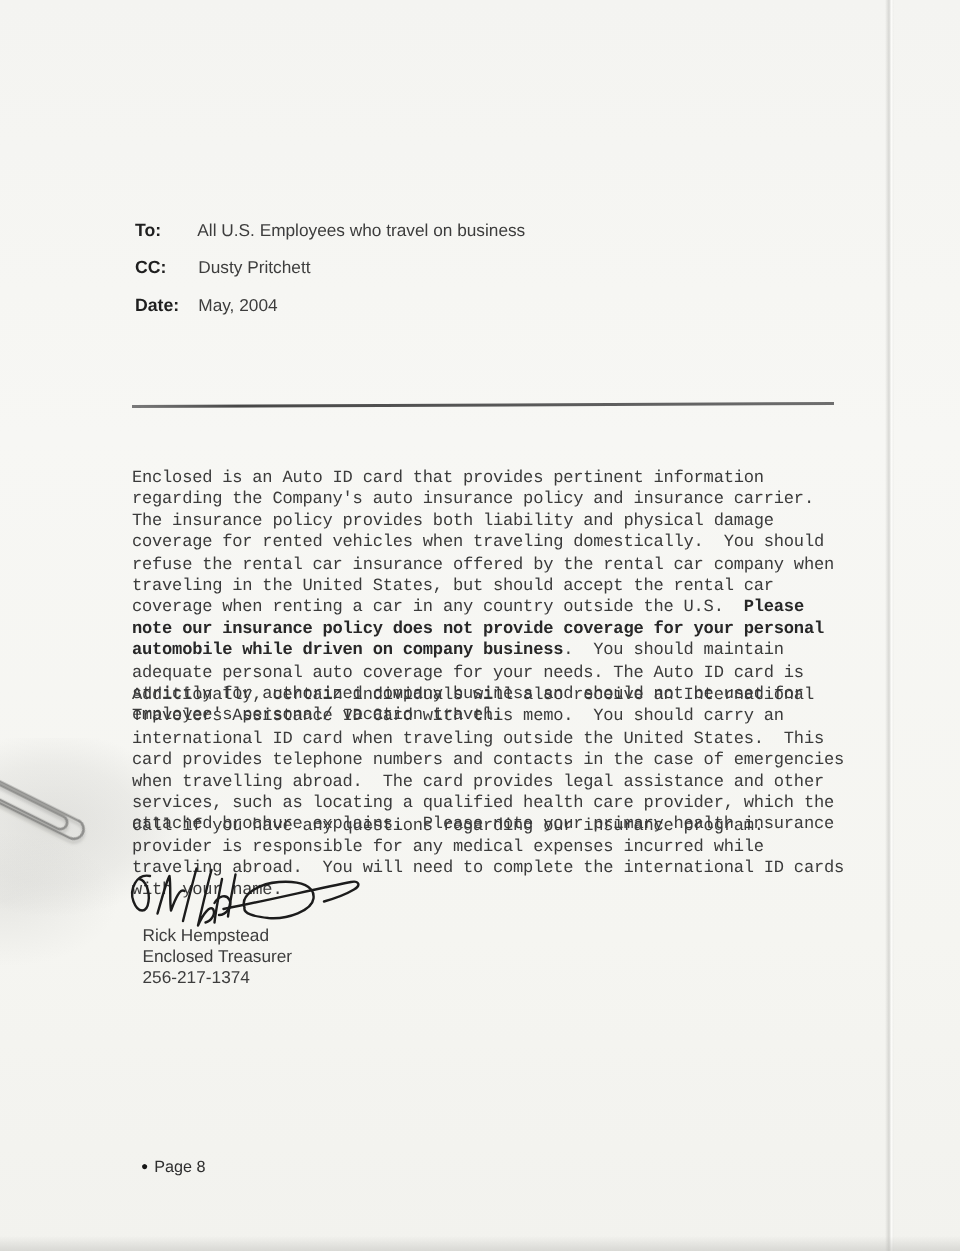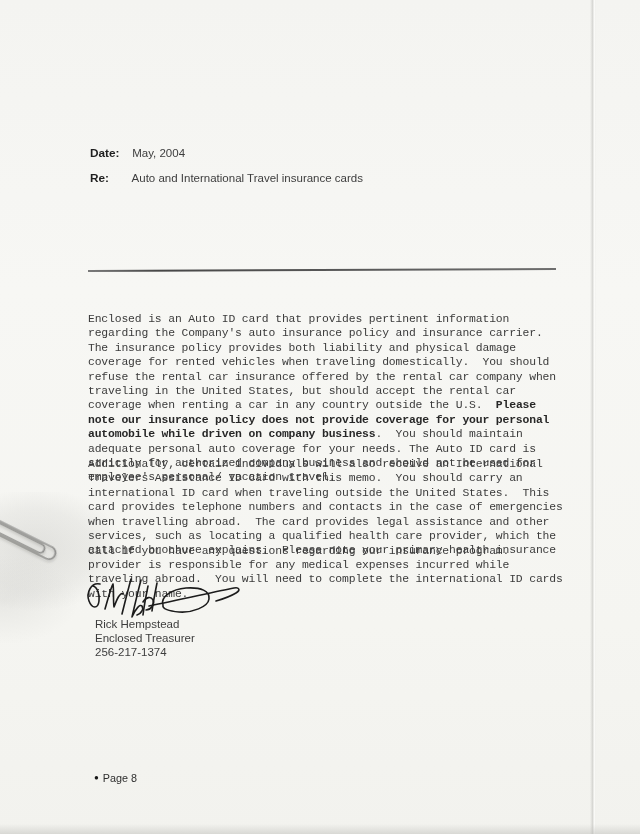--- a/index.html
+++ b/index.html
@@ -89,26 +89,30 @@
 
   <div class="paperclip">
     <svg width="120" height="22" viewBox="0 0 120 22">
       <path d="M1,5 H92 A6.5,6.5 0 0 1 92,18 H18 A5.5,5.5 0 0 1 18,7 H82 A4.5,4.5 0 0 1 82,16 H34" fill="none" stroke="#8e8e8c" stroke-width="1.7" stroke-linecap="round"></path>
       <path d="M1,4.3 H92" fill="none" stroke="#c9c9c7" stroke-width="0.5"></path>
     </svg>
   </div>
 
   <div class="memo-fields">
     <div class="field-row">
+      <span class="field-label">To:</span>
+      <span class="field-value">All U.S. Employees who travel on business</span>
+    </div>
+    <div class="field-row">
+      <span class="field-label">CC:</span>
+      <span class="field-value">Dusty Pritchett</span>
+    </div>
+    <div class="field-row">
       <span class="field-label">Date:</span>
       <span class="field-value">May, 2004</span>
-    </div>
-    <div class="field-row">
-      <span class="field-label">Re:</span>
-      <span class="field-value">Auto and International Travel insurance cards</span>
     </div>
   </div>
 
   <div class="rule"></div>
 
   <div class="body-par p1"><span>Enclosed is an Auto ID card that provides pertinent information regarding the Company's auto insurance policy and insurance carrier. The insurance policy provides both liability and physical damage coverage for rented vehicles when traveling domestically.  You should refuse the rental car insurance offered by the rental car company when traveling in the United States, but should accept the rental car coverage when renting a car in any country outside the U.S.  </span><span class="bold-seg">Please note our insurance policy does not provide coverage for your personal automobile while driven on company business</span><span>.  You should maintain adequate personal auto coverage for your needs. The Auto ID card is strictly for authorized company business and should not be used for employee's personal/ vacation travel.</span></div>
 
   <div class="body-par p2">Additionally, certain individuals will also receive an International Travelers Assistance ID Card with this memo.  You should carry an international ID card when traveling outside the United States.  This card provides telephone numbers and contacts in the case of emergencies when travelling abroad.  The card provides legal assistance and other services, such as locating a qualified health care provider, which the attached brochure explains.  Please note your primary health insurance provider is responsible for any medical expenses incurred while traveling abroad.  You will need to complete the international ID cards with your name.</div>
 
   <div class="body-par closing">Call if you have any questions regarding our insurance program.</div>

